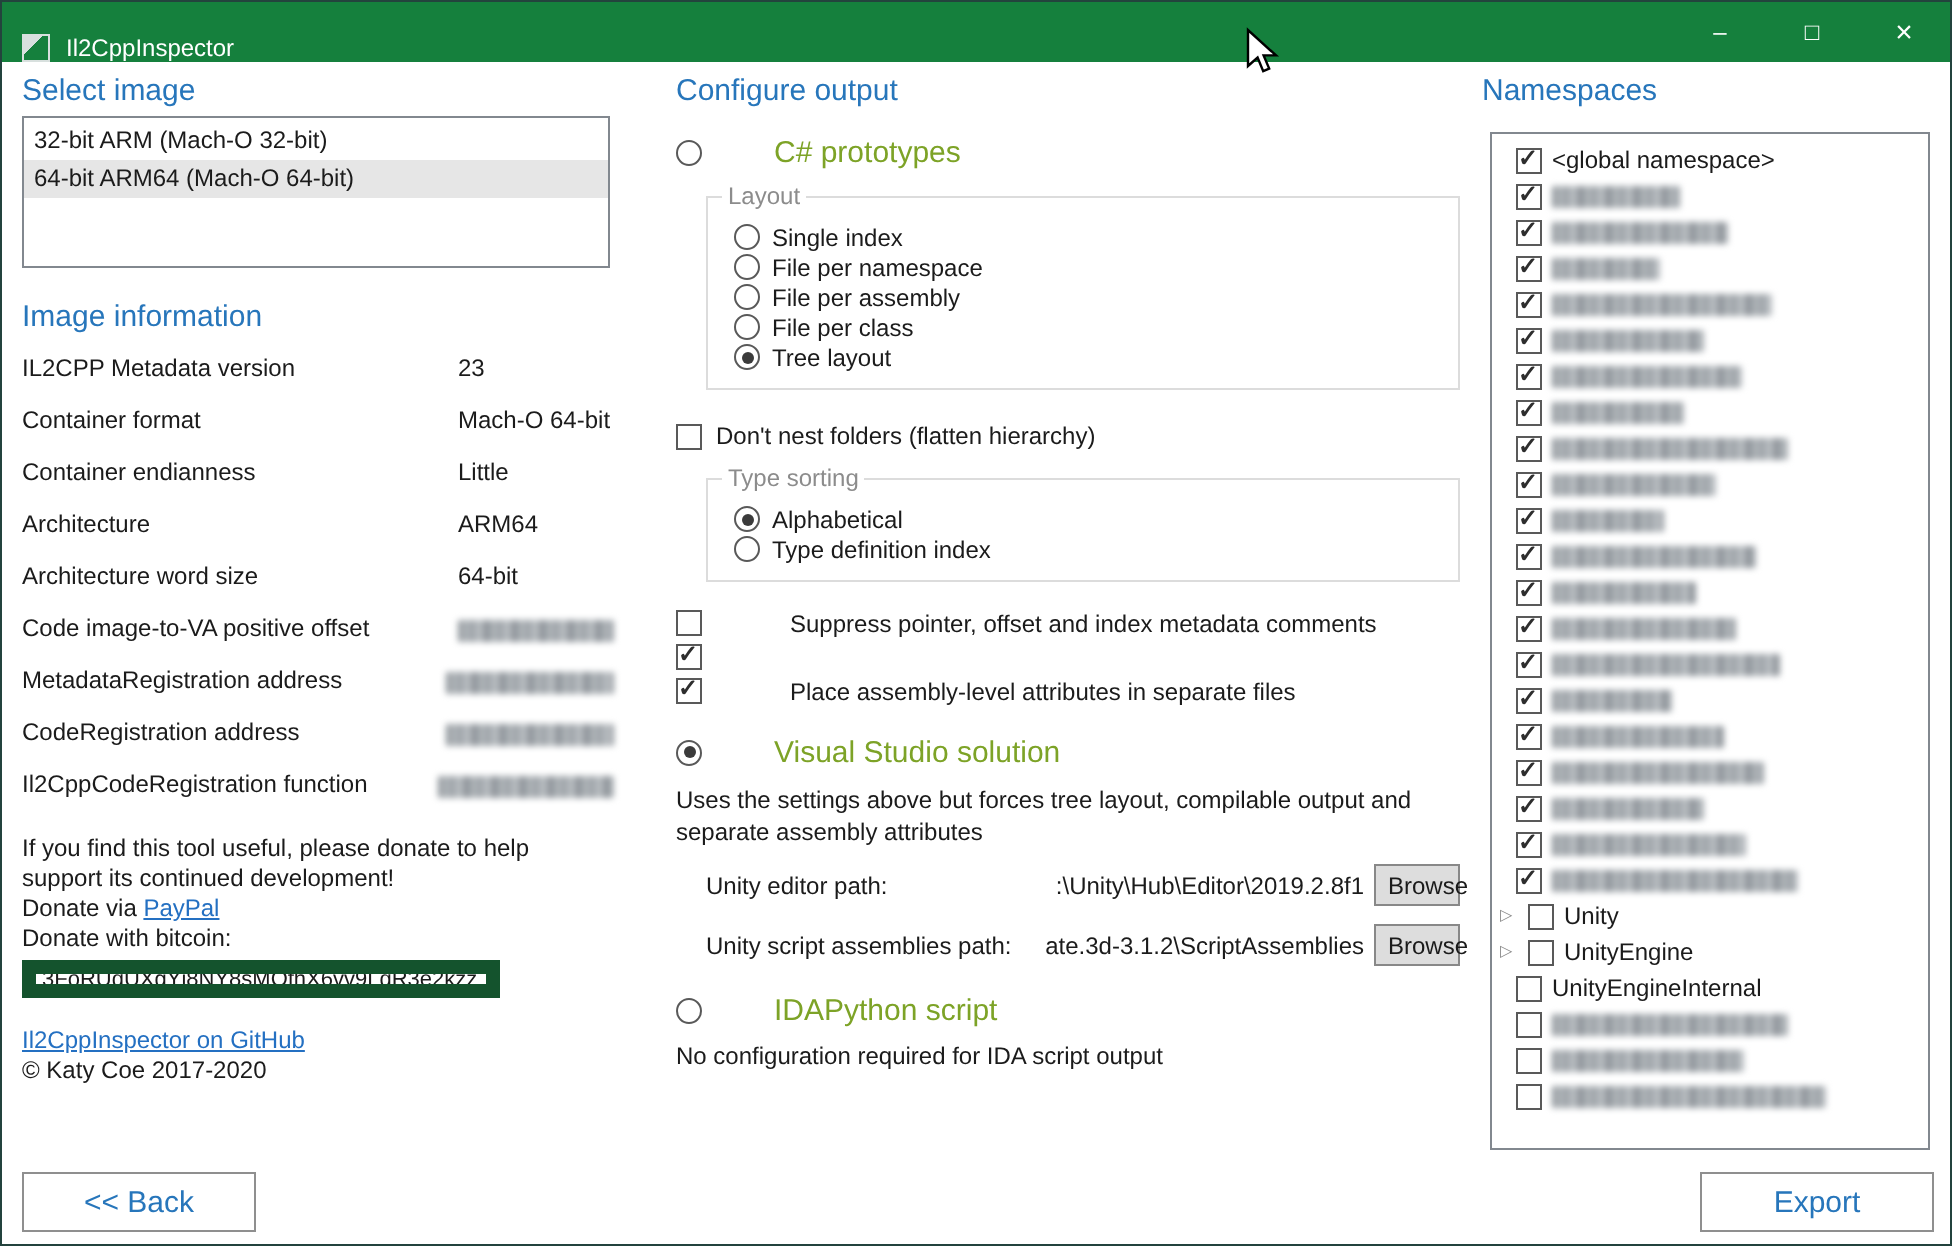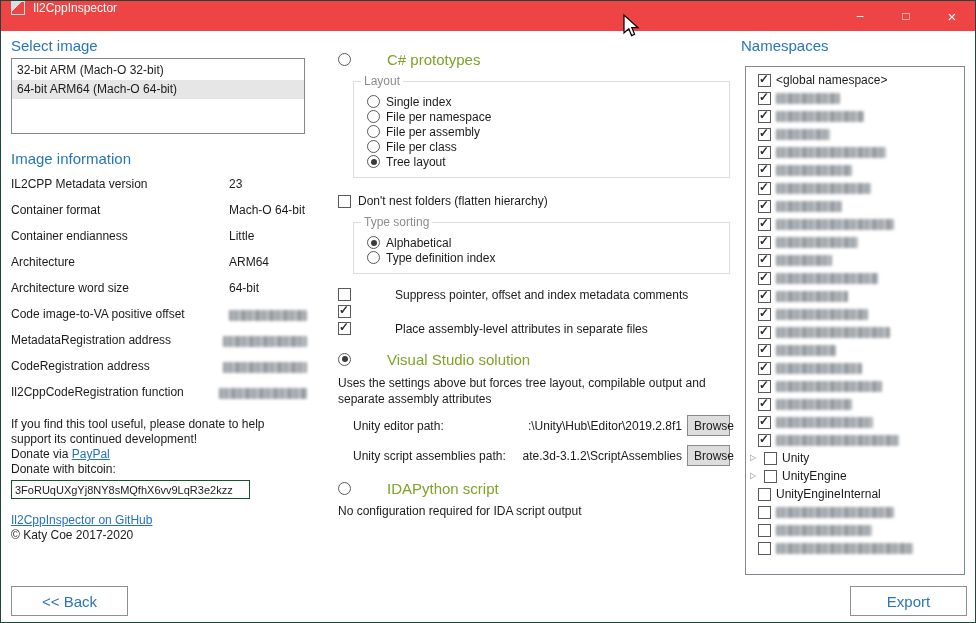--- a/index.html
+++ b/index.html
@@ -1,22 +1,22 @@
 <!DOCTYPE html>
 <html><head>
 <meta charset="utf-8">
 <style>
   html,body{margin:0;padding:0;background:#9aa0a0;}
   #window{position:relative;width:976px;height:623px;background:#ffffff;
     font-family:"Liberation Sans",sans-serif;color:#1b1b1b;overflow:hidden;
     border:1px solid #23433d;box-sizing:border-box;}
 
   
-  .titlebar{position:absolute;left:0;top:0;width:100%;height:30px;background:#ef4444;
-    display:flex;align-items:flex-start;}
+  .titlebar{position:absolute;left:0;top:0;width:100%;height:30px;background:#15803d;
+    display:flex;align-items:flex-end;}
   .app-icon{width:12px;height:12px;margin-left:10px;border:1px solid #d8e0de;
     background:linear-gradient(135deg,#d8e0de 0 38%,transparent 38%);}
   .title-text{color:#ffffff;font-size:12px;margin-left:8px;flex:1;}
   .win-controls{display:flex;height:100%;}
   .win-btn{width:46px;height:30px;display:flex;align-items:center;justify-content:center;
     color:#ffffff;font-size:12px;cursor:pointer;}
   .win-btn.close-btn{font-size:15px;}
 
   .cursor{position:absolute;left:620px;top:12px;z-index:20;}
 
@@ -37,21 +37,21 @@
   .info-table{margin-top:10px;}
   .info-row{display:flex;height:26px;align-items:flex-start;font-size:12px;}
   .info-label{width:218px;}
   .info-value{flex:1;}
   .redact{display:inline-block;height:11px;margin-top:2px;border-radius:1px;
     background:repeating-linear-gradient(90deg,#878d93 0px,#b5babe 4px,#9aa0a5 7px,#c2c6ca 11px,#878d93 14px);
     filter:blur(1.6px);vertical-align:middle;}
   .donate-text{margin-top:6px;font-size:12px;line-height:15px;width:292px;}
   .line{font-size:12px;line-height:15px;}
   .link{color:#2470c2;text-decoration:underline;cursor:pointer;}
-  .bitcoin-box{display:block;margin-top:3px;width:239px;height:19px;border:1px solid #14532d;
+  .bitcoin-box{display:block;margin-top:3px;width:239px;height:19px;border:7px solid #14532d;
     font-size:11px;font-family:"Liberation Sans",sans-serif;padding:0 3px;color:#1b1b1b;box-sizing:border-box;}
   .mt14{margin-top:14px;}
 
   .big-btn{position:absolute;top:585px;height:30px;background:#ffffff;border:1px solid #8f8f8f;
     color:#2776bb;font-size:15px;font-family:"Liberation Sans",sans-serif;cursor:pointer;}
   .big-btn.back{left:10px;width:117px;}
   .big-btn.export{left:849px;width:117px;}
 
   
   .opt-row{display:flex;align-items:center;gap:7px;}
@@ -169,20 +169,21 @@
     <div class="line"><span>Donate via </span><a class="link">PayPal</a></div>
     <div class="line">Donate with bitcoin:</div>
     <input class="bitcoin-box" value="3FoRUqUXgYj8NY8sMQfhX6vv9LqR3e2kzz" style="">
     <div class="line mt14"><a class="link">Il2CppInspector on GitHub</a></div>
     <div class="line">© Katy Coe 2017-2020</div>
   </div>
 
   <button class="big-btn back">&lt;&lt; Back</button>
 
   <div class="col middle">
+    <div class="section-title">Configure output</div>
 
     <div class="opt-row big">
       <span class="radio"></span>
       <span class="green-label">C# prototypes</span>
     </div>
 
     <div class="groupbox layout-group">
       <span class="group-title">Layout</span>
       <div>
           <div class="opt-row small">

